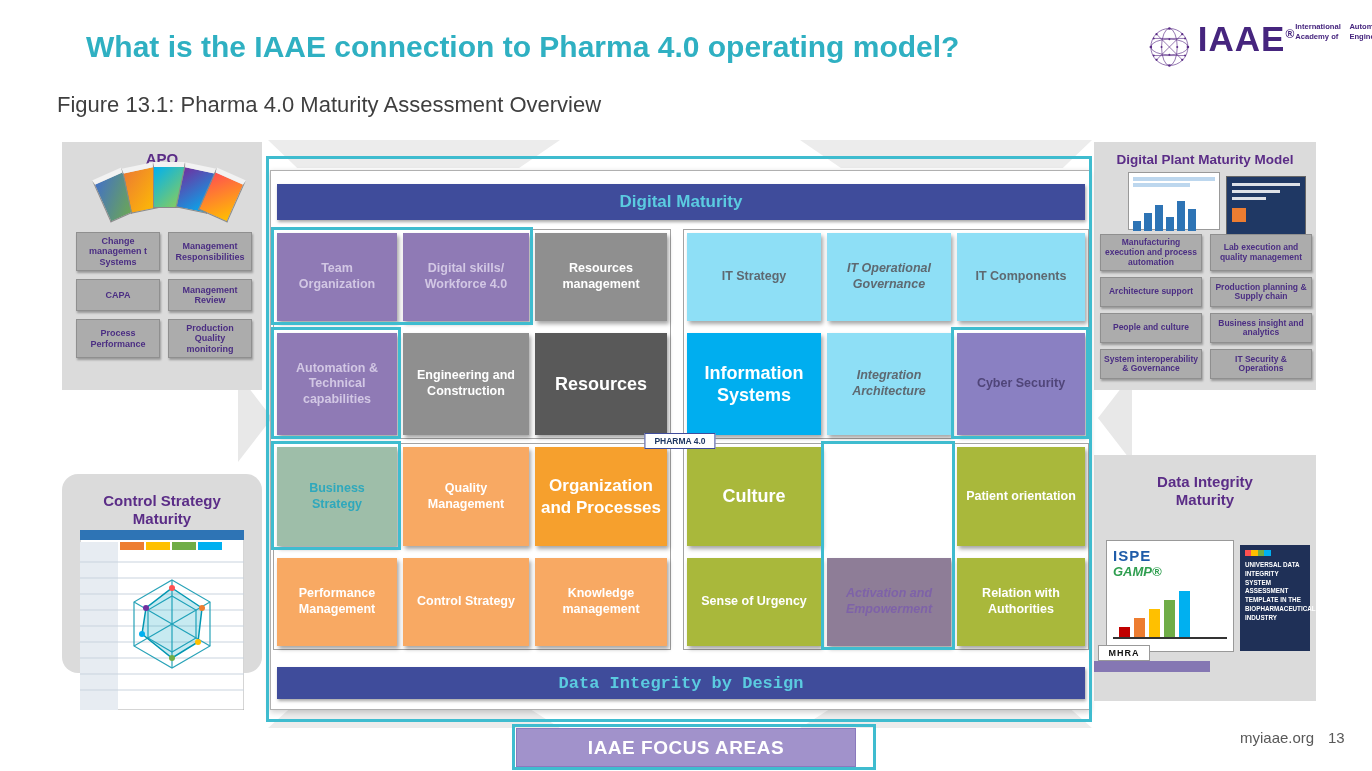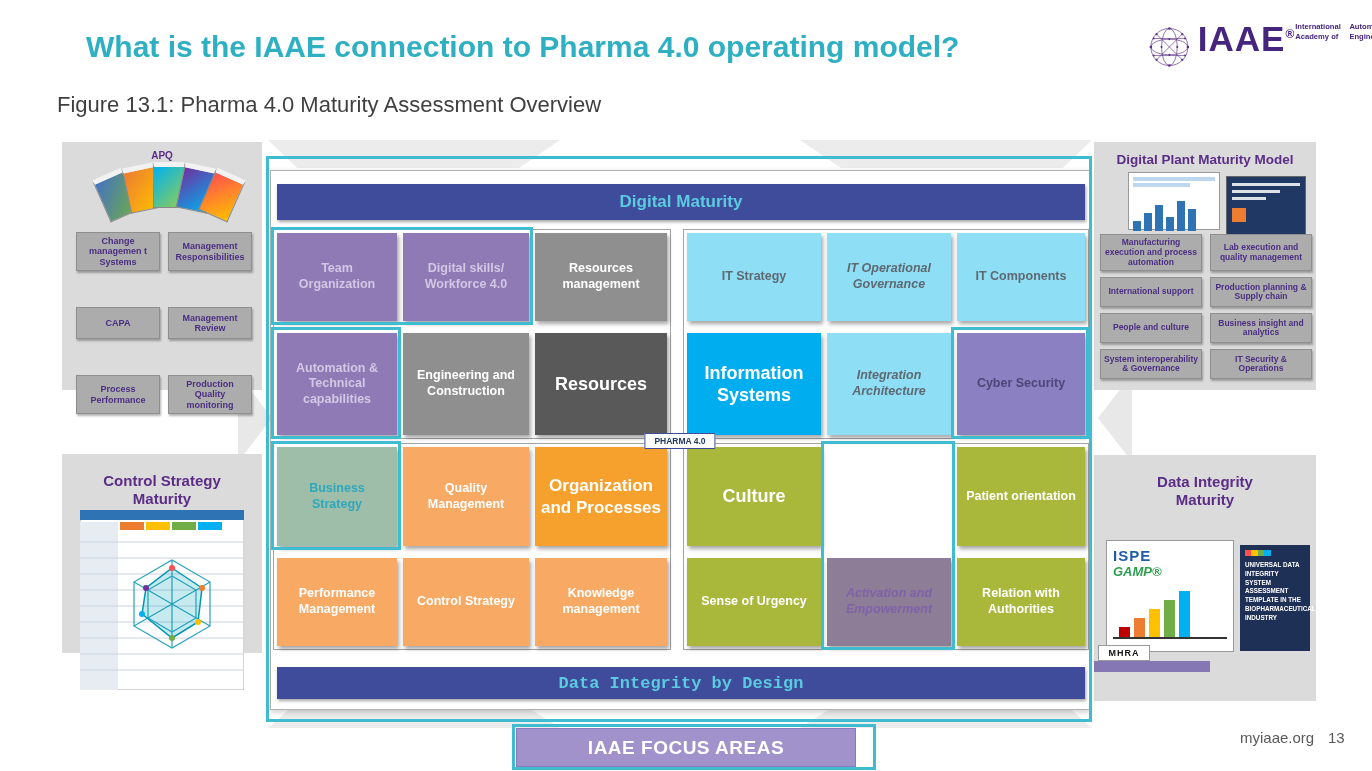--- a/index.html
+++ b/index.html
@@ -25,35 +25,35 @@
   .trap-tl { left: 268px; top: 140px; width: 292px; height: 28px; clip-path: polygon(0 0, 100% 0, 86% 100%, 10% 100%); }
   .trap-tr { left: 800px; top: 140px; width: 292px; height: 28px; clip-path: polygon(0 0, 100% 0, 90% 100%, 14% 100%); }
   .trap-bl { left: 268px; top: 702px; width: 292px; height: 26px; clip-path: polygon(10% 0, 86% 0, 100% 100%, 0 100%); }
   .trap-br { left: 800px; top: 702px; width: 292px; height: 26px; clip-path: polygon(14% 0, 90% 0, 100% 100%, 0 100%); }
   .tri-left  { position: absolute; left: 238px; top: 374px; width: 34px; height: 88px; background: #E8E8E8; clip-path: polygon(0 0, 100% 50%, 0 100%); z-index: 0; }
   .tri-right { position: absolute; left: 1098px; top: 374px; width: 34px; height: 88px; background: #E8E8E8; clip-path: polygon(100% 0, 0 50%, 100% 100%); z-index: 0; }
 
   
   .panel { position: absolute; background: #DBDBDB; z-index: 1; }
   .panel-apq  { left: 62px;  top: 142px; width: 200px; height: 248px; }
-  .panel-cs   { left: 62px;  top: 454px; width: 200px; height: 199px; }
+  .panel-cs   { left: 62px;  top: 474px; width: 200px; height: 199px; border-radius: 16px; }
   .panel-dpmm { left: 1094px; top: 142px; width: 222px; height: 248px; }
   .panel-di   { left: 1094px; top: 455px; width: 222px; height: 246px; padding-left: 12px; }
   .panel-title { position: absolute; left: 0; width: 100%; text-align: center; color: #5B2D87; font-weight: bold; }
-  .apq-title  { top: 8px;  font-size: 10px; }
+  .apq-title  { top: 8px;  font-size: 15px; }
   .cs-title   { top: 18px; font-size: 15px; line-height: 1.2; left: 25px; width: 150px; }
   .dpmm-title { top: 10px; font-size: 13.5px; }
   .di-title   { top: 18px; font-size: 15px; line-height: 1.2; left: 46px; width: 130px; }
 
   .gbox { background: #ACACAC; border: 1px solid #8F8F8F; box-shadow: 1px 2px 2px rgba(0,0,0,0.3);
           color: #4B2E83; font-weight: bold; display: flex; align-items: center; justify-content: center;
           text-align: center; padding: 3px 2px; line-height: 1.15; }
 
   .apq-grid { position: absolute; left: 14px; top: 90px; width: 176px; display: grid;
-              grid-template-columns: 84px 84px; gap: 36px 8px; }
+              grid-template-columns: 84px 84px; gap: 8px 8px; }
   .apq-grid .gbox { font-size: 9px; min-height: 32px; }
 
   .apq-cards { position: absolute; left: 36px; top: 16px; width: 150px; height: 70px; }
   .card { position: absolute; width: 32px; height: 46px; border: 1px solid #8A8A8A; border-top: 5px solid #F2F2F2; }
   .card1 { left: 2px;  top: 14px; transform: rotate(-24deg); background: linear-gradient(135deg,#4472C4,#70AD47); }
   .card2 { left: 28px; top: 7px;  transform: rotate(-12deg); background: linear-gradient(135deg,#ED7D31,#FFC000); }
   .card3 { left: 55px; top: 4px;  background: linear-gradient(135deg,#00B0F0,#92D050); }
   .card4 { left: 82px; top: 7px;  transform: rotate(12deg);  background: linear-gradient(135deg,#7030A0,#00B0F0); }
   .card5 { left: 108px; top: 14px; transform: rotate(24deg); background: linear-gradient(135deg,#FF5050,#FFC000); }
 
@@ -264,21 +264,21 @@
     </div>
     <div class="dpmm-thumb2">
       <i></i>
         <i></i>
         <i></i>
         <div class="sq"></div>
     </div>
     <div class="dpmm-grid">
       <div class="gbox">Manufacturing execution and process automation</div>
       <div class="gbox">Lab execution and quality management</div>
-      <div class="gbox">International support</div>
+      <div class="gbox">Architecture support</div>
       <div class="gbox">Production planning &amp; Supply chain</div>
       <div class="gbox">People and culture</div>
       <div class="gbox">Business insight and analytics</div>
       <div class="gbox">System interoperability &amp; Governance</div>
       <div class="gbox">IT Security &amp; Operations</div>
     </div>
   </div>
 
   <div class="panel panel-di">
     <div class="panel-title di-title">Data Integrity Maturity</div>

